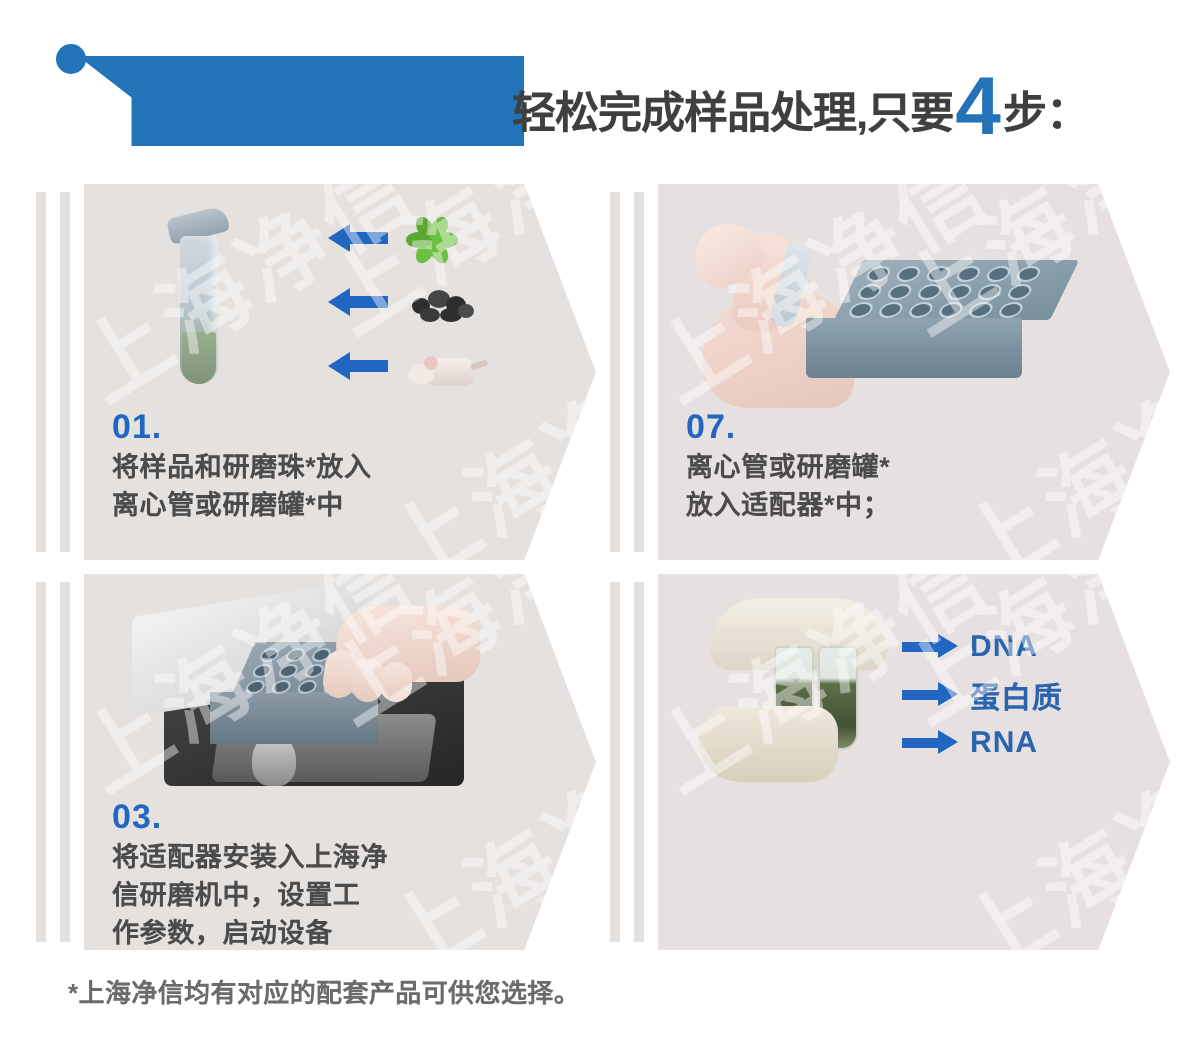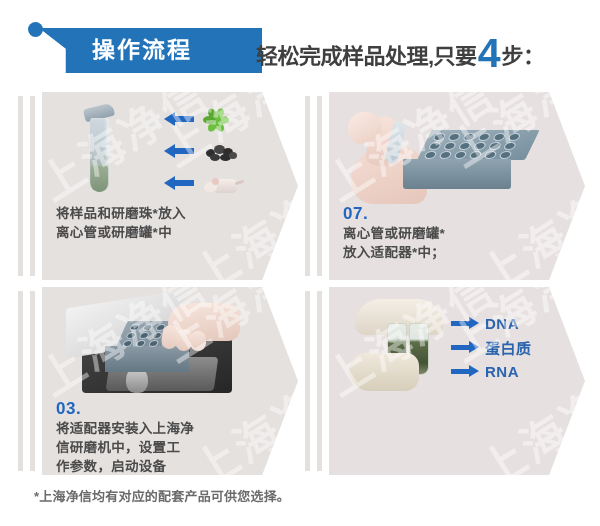--- a/index.html
+++ b/index.html
@@ -595,21 +595,20 @@
 </style>
 </head>
 <body>
 
 <div class="page">
 
   <div class="header">
     <div class="banner-wrap">
       <div class="banner-dot"></div>
       <div class="banner-ribbon"></div>
-      <div class="banner-label">操作流程</div>
     </div>
 
     <div class="headline">
       <span class="headline-a">轻松完成样品处理,只要</span>
       <span class="headline-num">4</span>
       <span class="headline-c">步：</span>
     </div>
   </div>
 
   <div class="grid">
@@ -661,20 +660,21 @@
           </div>
         </div>
 
         <div class="wm">
           <span class="w1">上海净信</span>
           <span class="w2">上海净信</span>
           <span class="w3">上海净信</span>
         </div>
 
         <div class="card-text">
+          <div class="step-num">01.</div>
           <div class="step-desc">将样品和研磨珠*放入
 离心管或研磨罐*中</div>
         </div>
       </div>
     </div>
 
     <div class="card c2">
       <div class="bar-a"></div>
       <div class="bar-b"></div>
       <div class="card-body">

